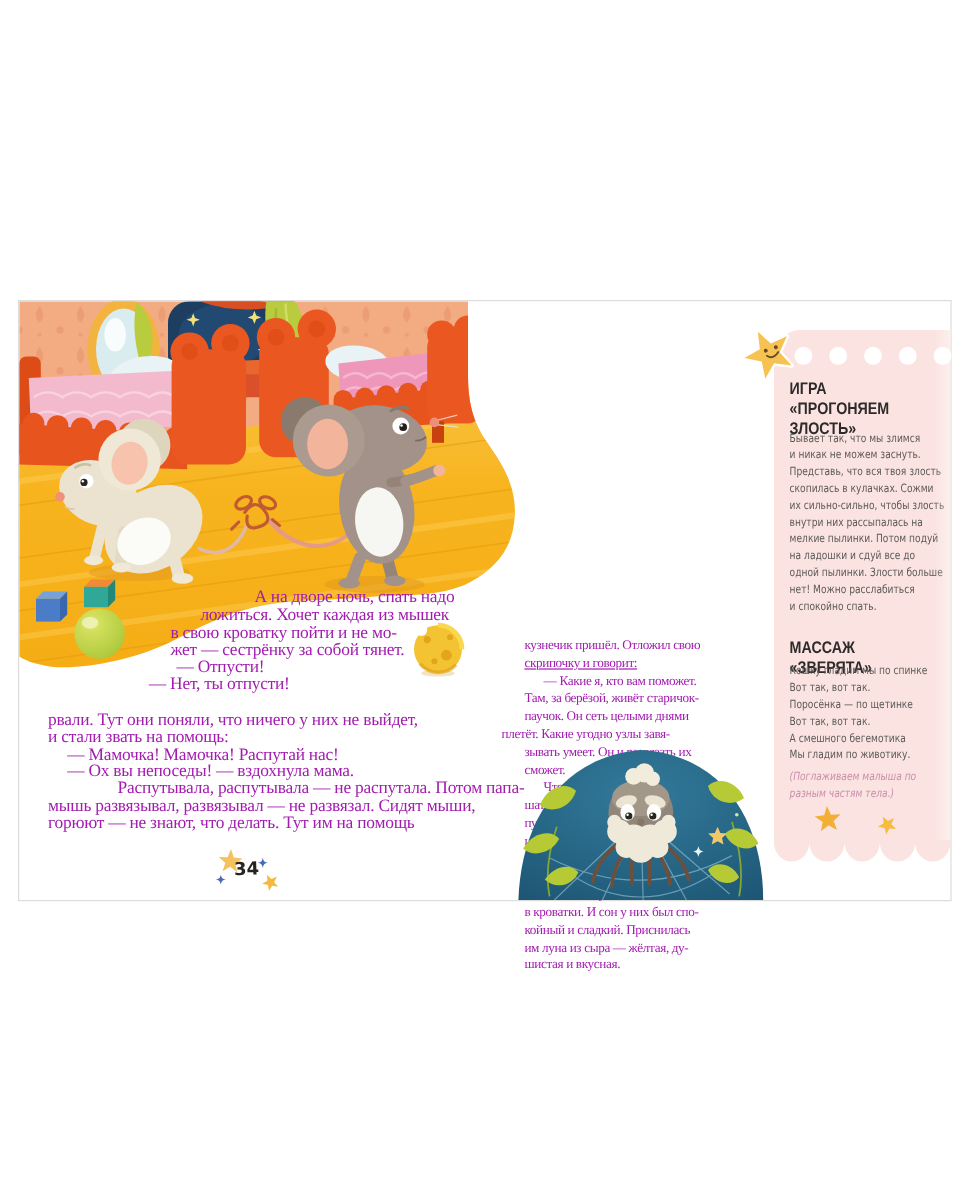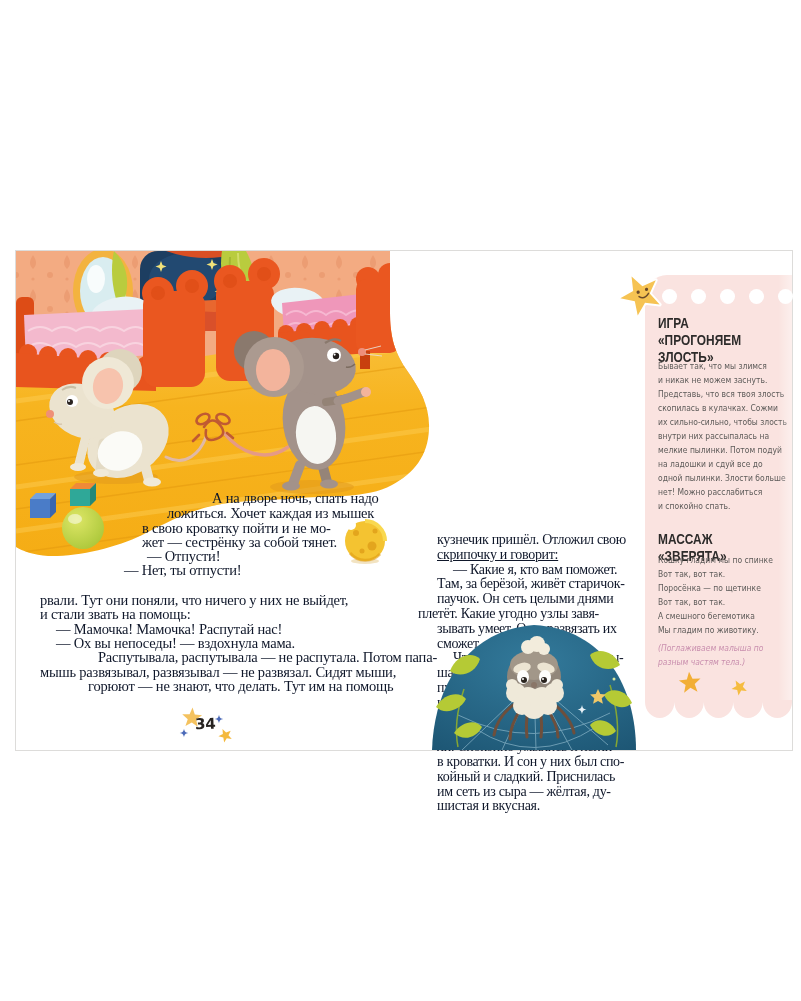--- a/index.html
+++ b/index.html
@@ -4,22 +4,22 @@
 <style>
   * { margin:0; padding:0; box-sizing:border-box; }
   body { background:#fff; font-family:"Liberation Serif", serif; }
   .canvas { position:relative; width:801px; height:1001px; background:#ffffff; overflow:hidden; }
   .page { position:absolute; left:16px; top:251px; width:776px; height:499px; background:#ffffff;
           box-shadow:0 0 0 1px #dddcda; }
   svg { display:block; }
 
   
   .ln { position:absolute; white-space:nowrap; font:14.5px/1 "Liberation Serif", serif;
-        color:#0f172a; letter-spacing:-0.2px; }
-  .ln.rcol { font-size:14px; letter-spacing:-0.3px; }
+        color:#a21caf; letter-spacing:-0.2px; }
+  .ln.rcol { font-size:11px; letter-spacing:-0.3px; }
 
   
   .panel { position:absolute; left:629px; top:24px; width:147px; height:425px;
            background:#fae3e0; border-radius:22px 0 0 0;padding-left:15px; }
   .panel-scallop { position:absolute; left:629px; top:449px; width:147px; height:20px; }
   .dot { position:absolute; width:15px; height:15px; border-radius:50%; background:#ffffff; top:14px; }
   .panel-title { position:absolute; left:13px; font:700 14px/17px "Liberation Sans", sans-serif;
                  color:#2d2b2a; transform:scaleX(0.85); transform-origin:0 0; letter-spacing:0; }
   .panel-body { position:absolute; left:13px; font:9.5px/14px "DejaVu Sans", sans-serif;
                 color:#5c5a58; transform:scaleX(0.8); transform-origin:0 0; white-space:nowrap; }
@@ -264,21 +264,21 @@
     <div class="ln" style="left:126px;top:284px;">жет — сестрёнку за собой тянет.</div>
     <div class="ln" style="left:131px;top:298px;">— Отпусти!</div>
     <div class="ln" style="left:108px;top:312px;">— Нет, ты отпусти!</div>
 
     <div class="ln" style="left:24px;top:342px;">рвали. Тут они поняли, что ничего у них не выйдет,</div>
     <div class="ln" style="left:24px;top:356px;">и стали звать на помощь:</div>
     <div class="ln" style="left:40px;top:371px;">— Мамочка! Мамочка! Распутай нас!</div>
     <div class="ln" style="left:40px;top:385px;">— Ох вы непоседы! — вздохнула мама.</div>
     <div class="ln" style="left:40px;top:399px;margin-left:42px;">Распутывала, распутывала — не распутала. Потом папа-</div>
     <div class="ln" style="left:24px;top:414px;">мышь развязывал, развязывал — не развязал. Сидят мыши,</div>
-    <div class="ln" style="left:24px;top:428px;margin-left:48px;">горюют — не знают, что делать. Тут им на помощь</div>
+    <div class="ln" style="left:24px;top:428px;">горюют — не знают, что делать. Тут им на помощь</div>
 
     <div class="pagenum-wrap">
       <svg class="deco" style="left:15px;top:0px;" width="22" height="22" viewBox="0 0 40 40">
         <polygon points="15.1,1.7 22.9,12.5 35.9,9.7 28,20.4 34.8,32 22.1,27.7 13.2,37.7 13.3,24.4 1,19 13.8,15 15.1,1.7" fill="#f2b743" opacity="0.85" transform="rotate(18 20 20)"></polygon>
       </svg>
       <div class="pagenum">34</div>
       <svg class="deco" style="left:48px;top:7px;" width="10" height="10" viewBox="-7 -7 14 14">
         <path d="M0,-6 C0.9,-1.8 1.8,-0.9 6,0 C1.8,0.9 0.9,1.8 0,6 C-0.9,1.8 -1.8,0.9 -6,0 C-1.8,-0.9 -0.9,-1.8 0,-6 Z" fill="#4a69b8"></path>
       </svg>
       <svg class="deco" style="left:13px;top:21px;" width="10" height="10" viewBox="-7 -7 14 14">
@@ -299,21 +299,21 @@
     <div class="ln rcol" style="left:421px;top:386px;">сможет.</div>
     <div class="ln rcol" style="left:437px;top:400px;">Что делать? Отправились мы-</div>
     <div class="ln rcol" style="left:421px;top:415px;">шата к старичку-паучку. Рас-</div>
     <div class="ln rcol" style="left:421px;top:430px;">путывал, распутывал он их —</div>
     <div class="ln rcol" style="left:421px;top:445px;">и распутал.</div>
     <div class="ln rcol" style="left:437px;top:460px;">Но мышата уже больше по</div>
     <div class="ln rcol" style="left:421px;top:474px;">вечерам не бегали и не крича-</div>
     <div class="ln rcol" style="left:421px;top:489px;">ли. Спокойно умылись и легли</div>
     <div class="ln rcol" style="left:421px;top:504px;">в кроватки. И сон у них был спо-</div>
     <div class="ln rcol" style="left:421px;top:519px;">койный и сладкий. Приснилась</div>
-    <div class="ln rcol" style="left:421px;top:534px;">им сеть из сыра — жёлтая, ду-</div>
+    <div class="ln rcol" style="left:421px;top:534px;">им луна из сыра — жёлтая, ду-</div>
     <div class="ln rcol" style="left:421px;top:548px;">шистая и вкусная.</div>
 
     <svg style="position:absolute;left:408px;top:360px;" width="220" height="139" viewBox="0 0 220 139" role="img">
       <defs>
         <radialGradient id="domeG" cx="0.5" cy="0.3" r="0.85">
           <stop offset="0" stop-color="#337a9b"></stop>
             <stop offset="1" stop-color="#1d5674"></stop>
         </radialGradient>
       </defs>
       <path d="M8,139 C10,78 40,20 110,14 C182,18 212,78 212,139 Z" fill="url(#domeG)"></path>

